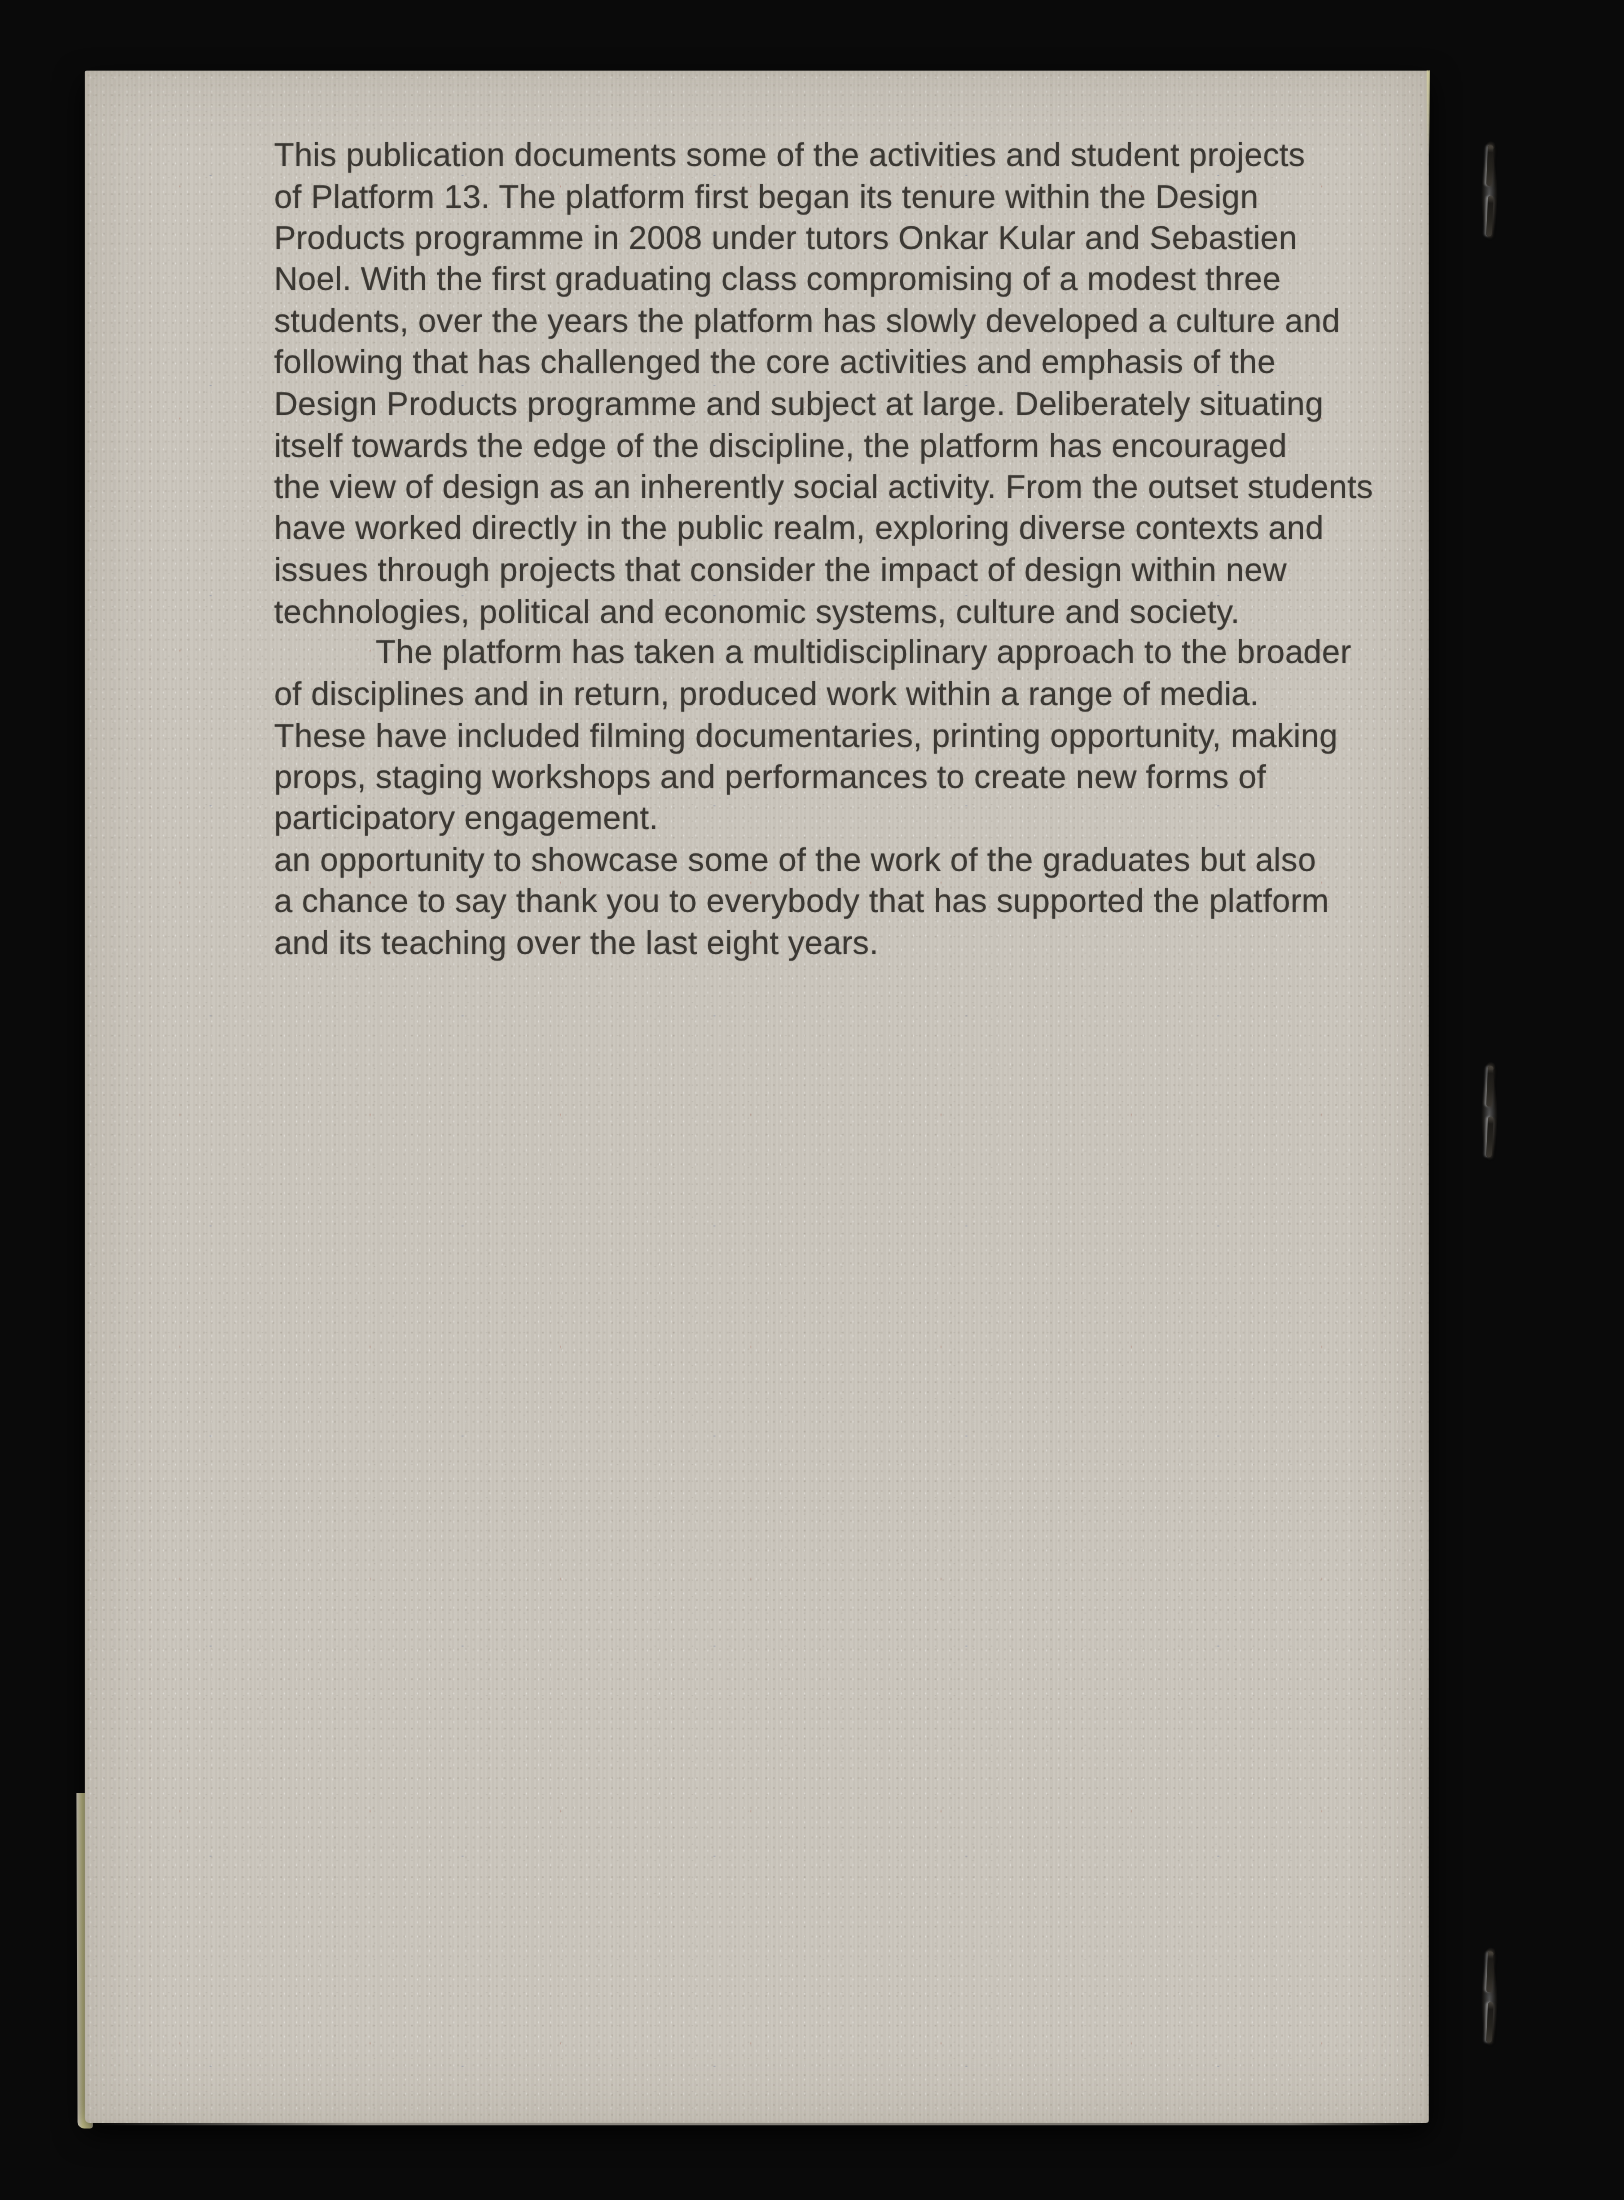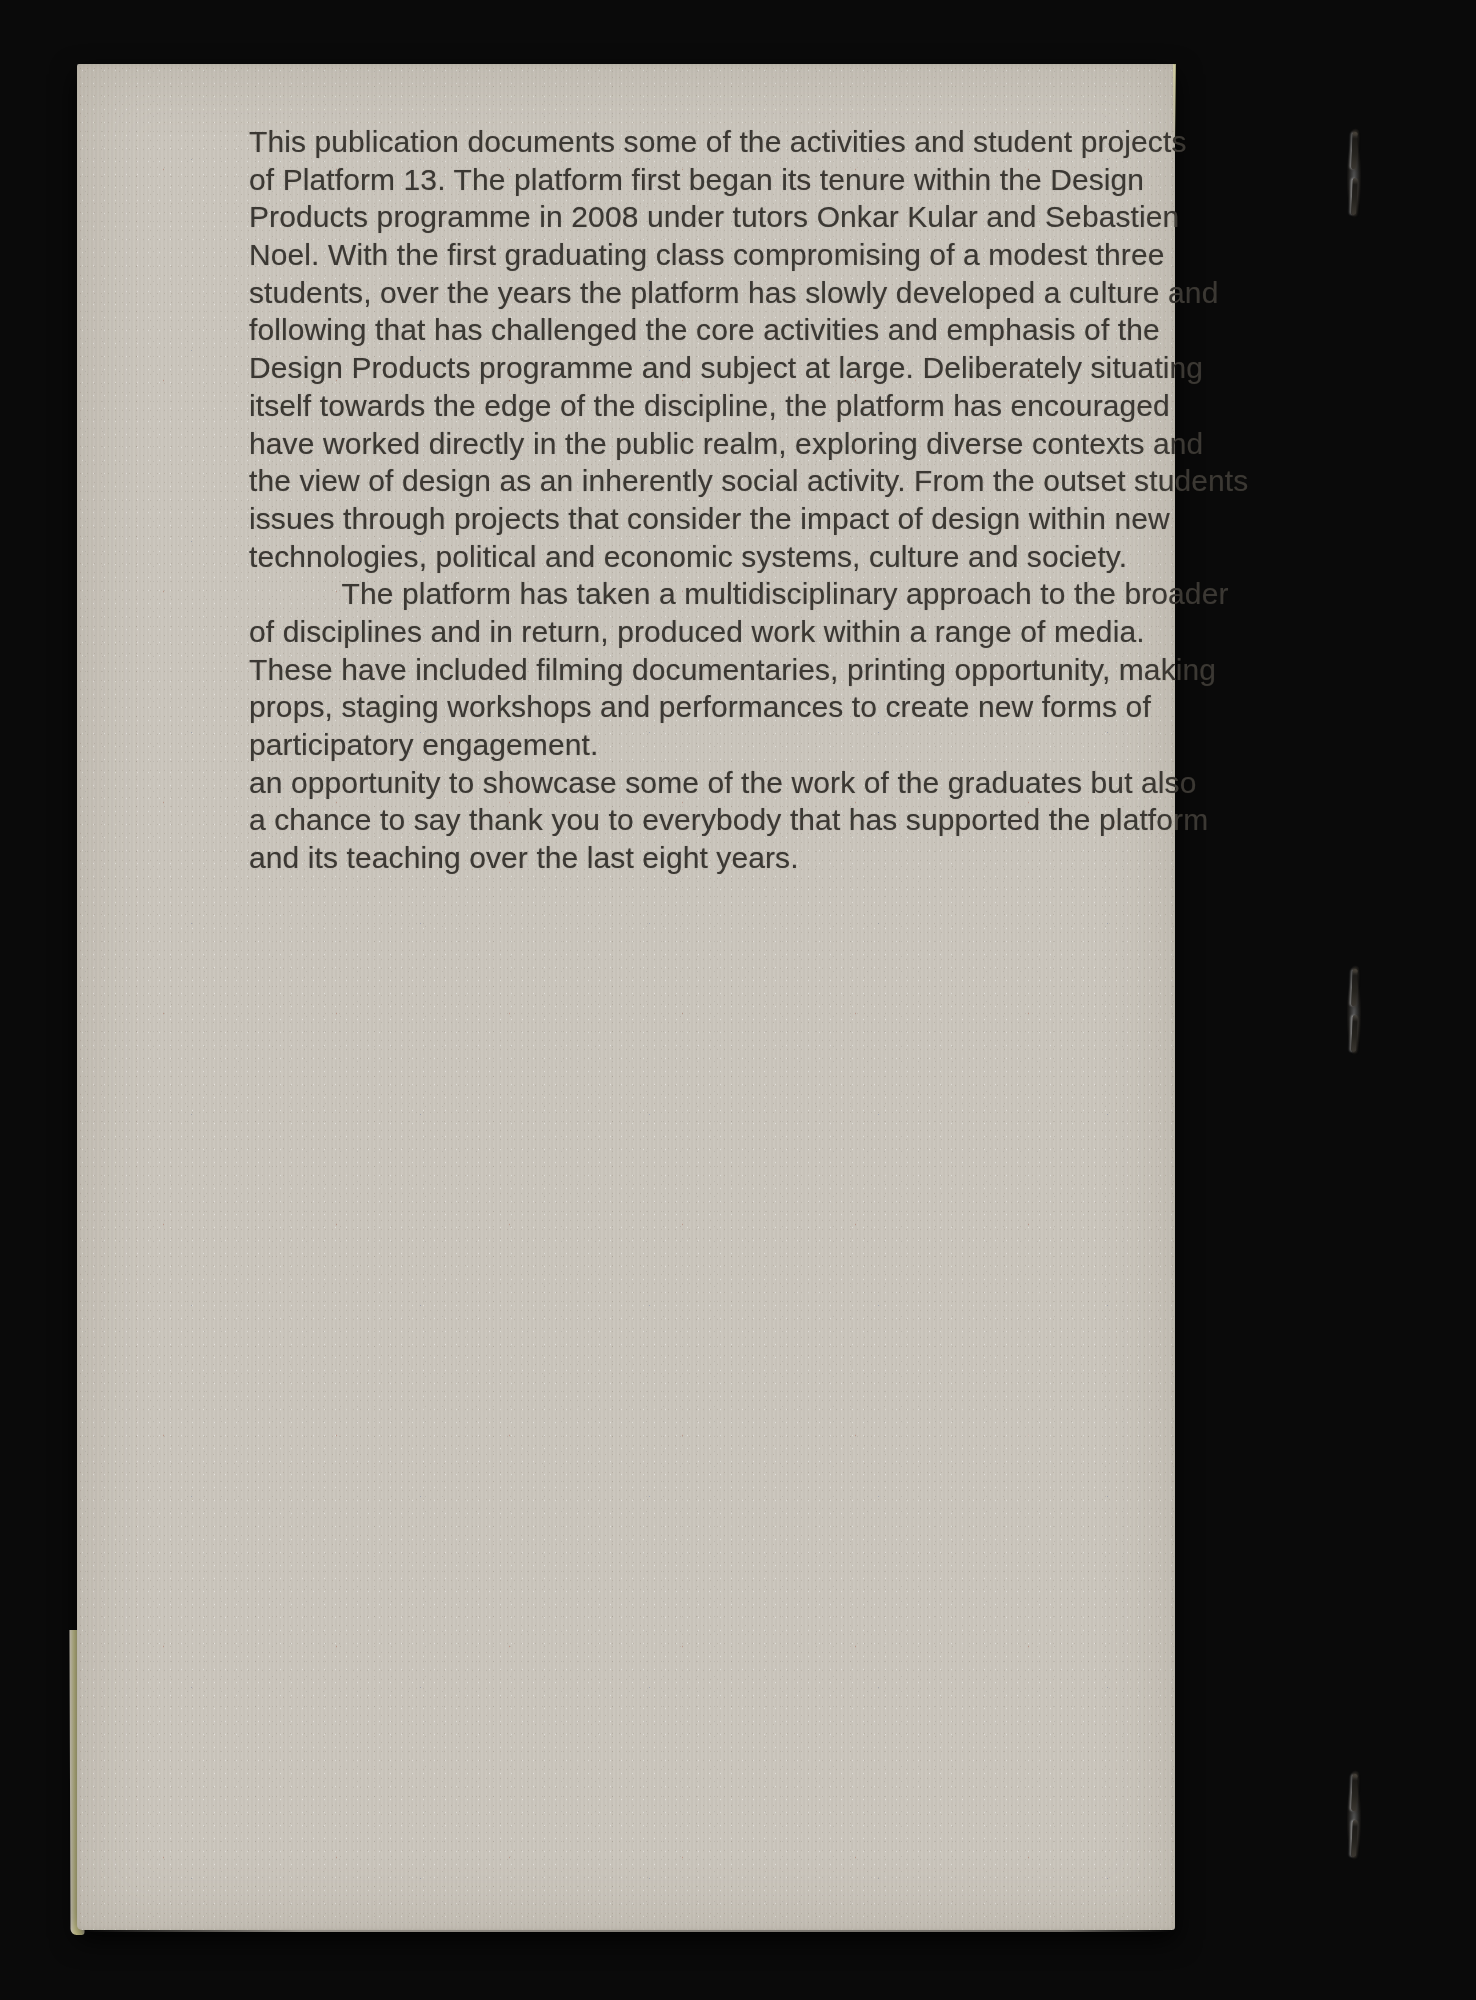--- a/index.html
+++ b/index.html
@@ -20,21 +20,21 @@
   .under-page{
     position:absolute;
     left:70px;top:1630px;width:14px;height:305px;
     background:linear-gradient(90deg,#efe8d8 0%,var(--under) 35%,#e9e3a2 75%,#d8d2b6 100%);
     border-radius:0 0 3px 6px;
     transform:rotate(-0.2deg);
   }
   
   .page{
     position:absolute;
-    left:77px;top:64px;width:1098px;height:1866px;
+    left:77px;top:64px;width:1222px;height:1866px;
     background-color:var(--paper);
     background-image:
       radial-gradient(rgba(255,255,255,0.45) 0.5px, transparent 0.9px),
       radial-gradient(rgba(122,112,96,0.20) 0.5px, transparent 0.8px),
       radial-gradient(rgba(92,86,74,0.14) 0.6px, transparent 1px),
       radial-gradient(rgba(150,70,50,0.35) 0.5px, transparent 0.9px),
       radial-gradient(rgba(70,90,140,0.30) 0.5px, transparent 0.9px),
       repeating-linear-gradient(90deg, rgba(255,255,255,0.03) 0 2px, rgba(100,92,80,0.03) 2px 4px);
     background-size:11px 13px,7px 9px,17px 15px,173px 211px,229px 191px,100% 100%;
     box-shadow:
@@ -100,22 +100,22 @@
 
   <div class="text-block">
       <div class="text-line">This publication documents some of the activities and student projects</div>
       <div class="text-line">of Platform 13. The platform first began its tenure within the Design</div>
       <div class="text-line">Products programme in 2008 under tutors Onkar Kular and Sebastien</div>
       <div class="text-line">Noel. With the first graduating class compromising of a modest three</div>
       <div class="text-line">students, over the years the platform has slowly developed a culture and</div>
       <div class="text-line">following that has challenged the core activities and emphasis of the</div>
       <div class="text-line">Design Products programme and subject at large. Deliberately situating</div>
       <div class="text-line">itself towards the edge of the discipline, the platform has encouraged</div>
+      <div class="text-line">the view of design as an inherently social activity. From the outset students</div>
       <div class="text-line">have worked directly in the public realm, exploring diverse contexts and</div>
-      <div class="text-line">the view of design as an inherently social activity. From the outset students</div>
       <div class="text-line">issues through projects that consider the impact of design within new</div>
       <div class="text-line">technologies, political and economic systems, culture and society.</div>
       <div class="text-line indent">The platform has taken a multidisciplinary approach to the broader</div>
       <div class="text-line">of disciplines and in return, produced work within a range of media.</div>
       <div class="text-line">These have included filming documentaries, printing opportunity, making</div>
       <div class="text-line">props, staging workshops and performances to create new forms of</div>
       <div class="text-line">participatory engagement.</div>
       <div class="text-line">an opportunity to showcase some of the work of the graduates but also</div>
       <div class="text-line">a chance to say thank you to everybody that has supported the platform</div>
       <div class="text-line">and its teaching over the last eight years.</div>

